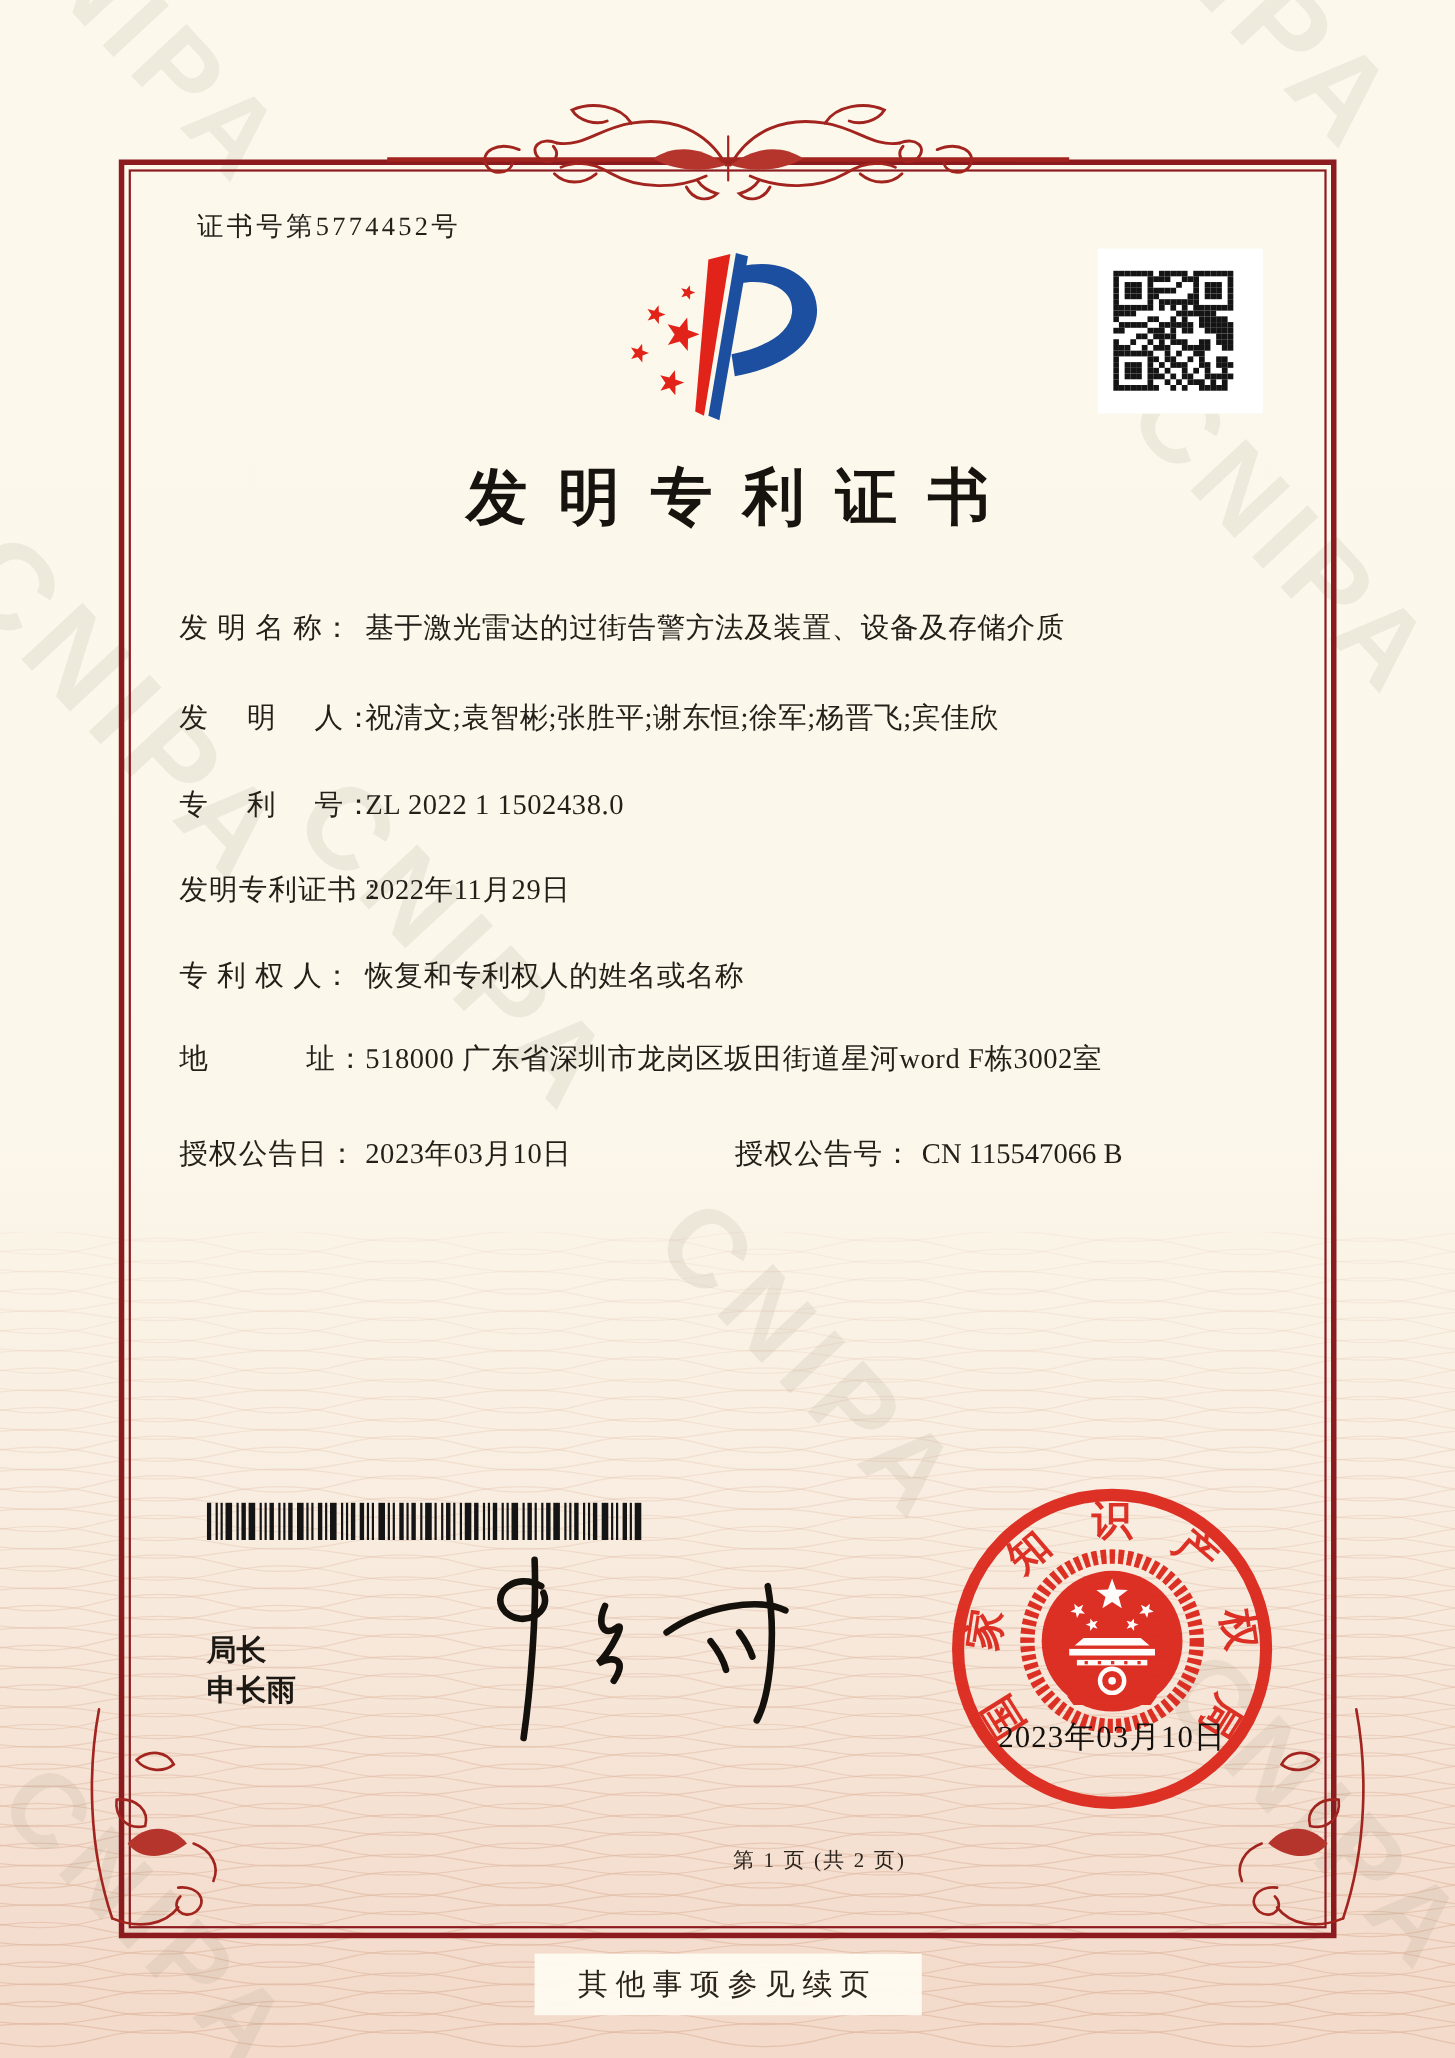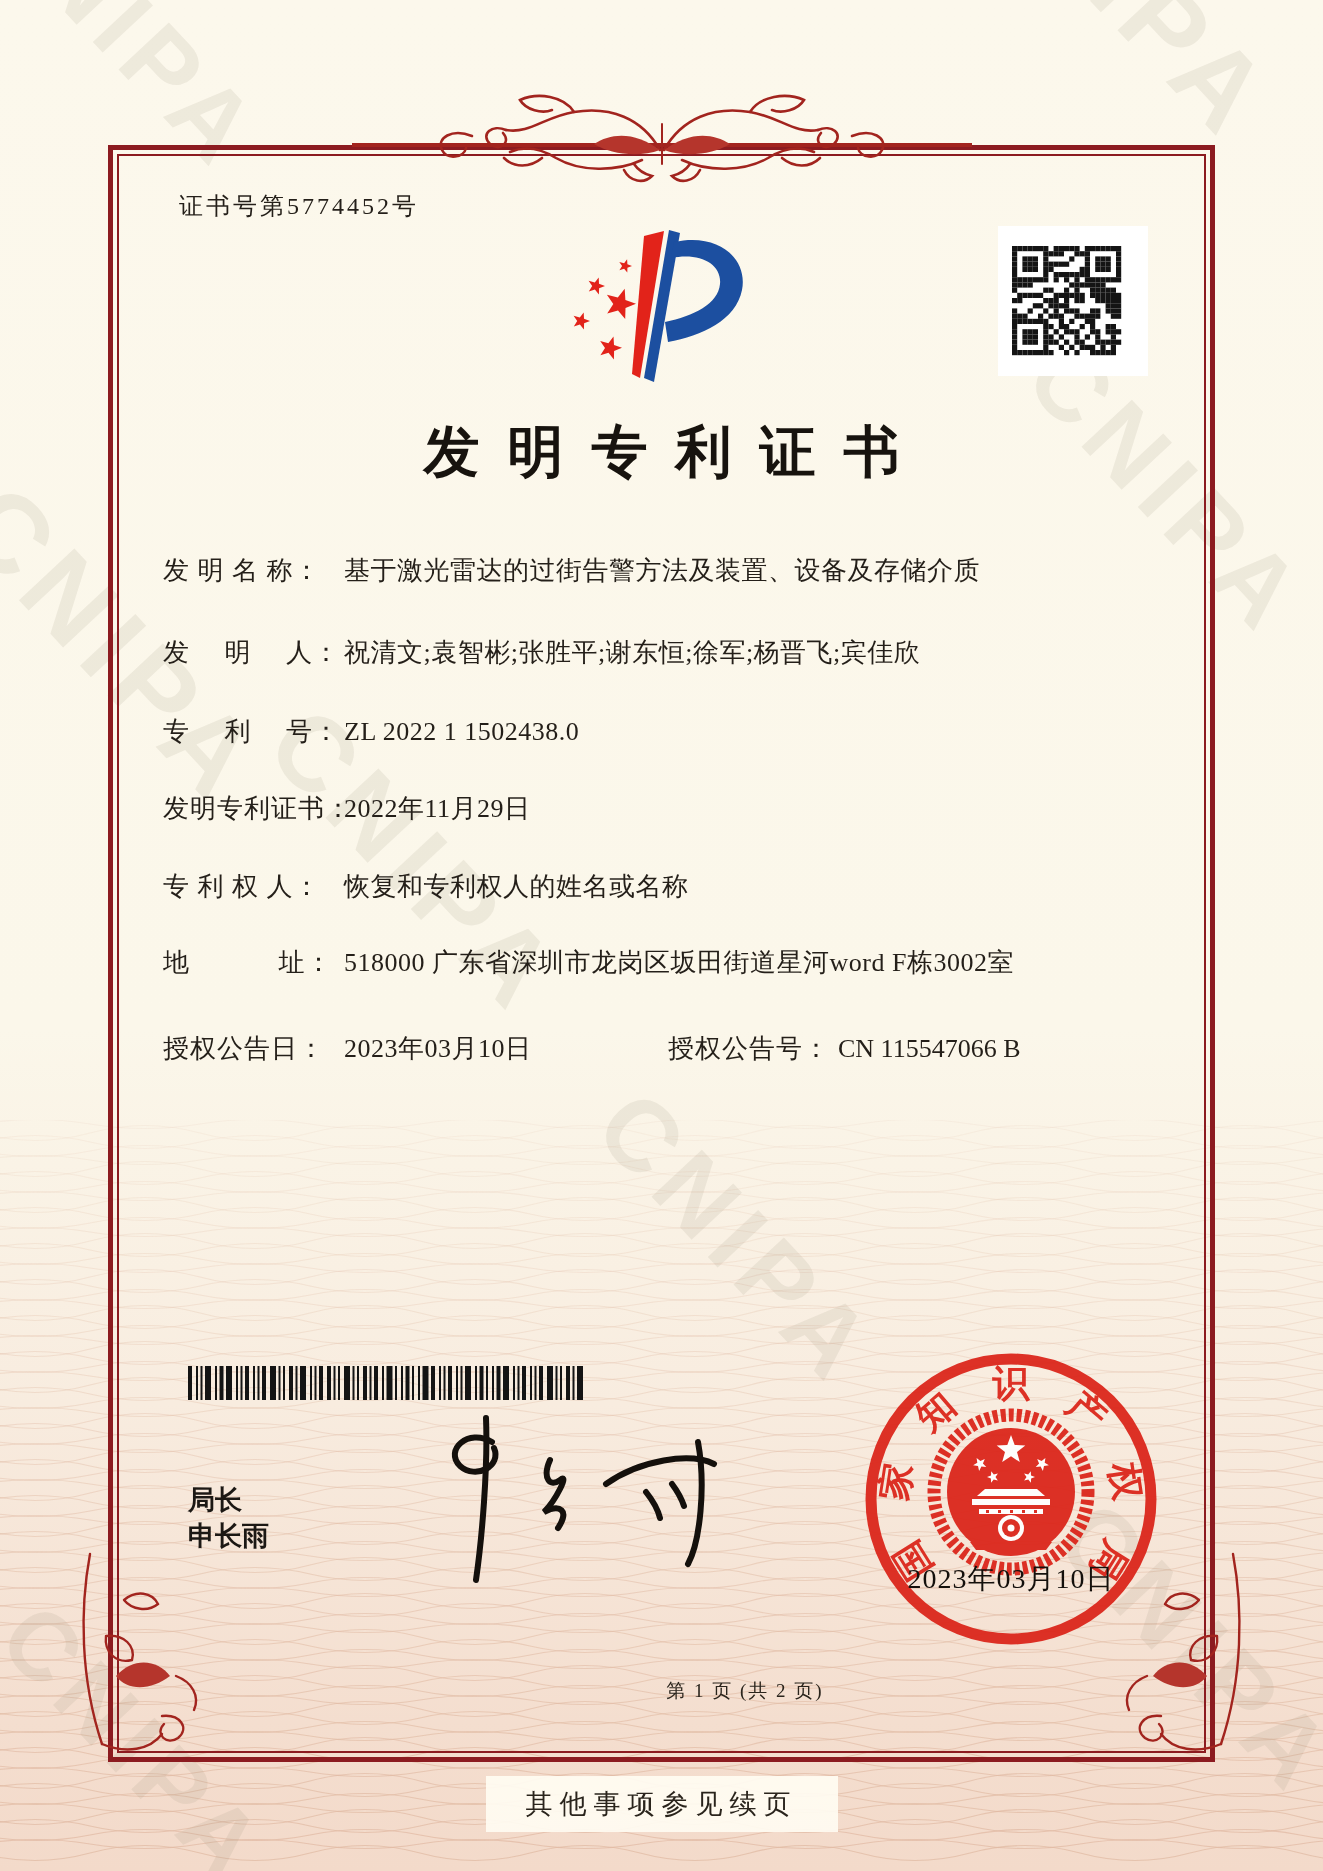--- a/index.html
+++ b/index.html
@@ -23,21 +23,21 @@
   
   #cert-no{position:absolute; left:163px; top:190px; z-index:4; font-size:24px; letter-spacing:3px;margin-left:16px;}
   #logo{position:absolute; left:568px; top:226px; z-index:4;}
   #qr-box{position:absolute; left:998px; top:226px; width:150px; height:150px; background:#FFFFFF; z-index:4;}
   #qr{position:absolute; left:14px; top:20px;}
   #doc-title{position:absolute; left:0; top:415px; width:1323px; text-align:center; z-index:4;
       font-size:56px; font-weight:700; letter-spacing:28px; text-indent:28px; color:#17130E;}
   
   .frow{position:absolute; left:0; width:1323px; z-index:4; font-size:26px; line-height:1.45;}
   .flabel{position:absolute; left:163px; white-space:pre; letter-spacing:1px;}
-  .fvalue{position:absolute; left:344px; letter-spacing:0.5px;}
+  .fvalue{position:absolute; left:332px; letter-spacing:0.5px;}
   .fvalue.wide{width:852px;}
   .flabel2{position:absolute; left:668px; white-space:pre; letter-spacing:1px;}
   .fvalue2{position:absolute; left:838px;}
   
   .para{position:absolute; left:160px; width:1004px; z-index:4; font-size:24.5px;
         line-height:1.93; text-indent:2em; letter-spacing:1px; text-align:justify; color:#2A241C;}
   
   #barcode{position:absolute; left:188px; top:1366px; z-index:4;}
   #officer-title{position:absolute; left:188px; top:1458px; z-index:4; font-size:27px; font-weight:600;
       font-family:"Liberation Sans","DejaVu Sans",sans-serif; color:#1C1814;margin-top:24px;}

